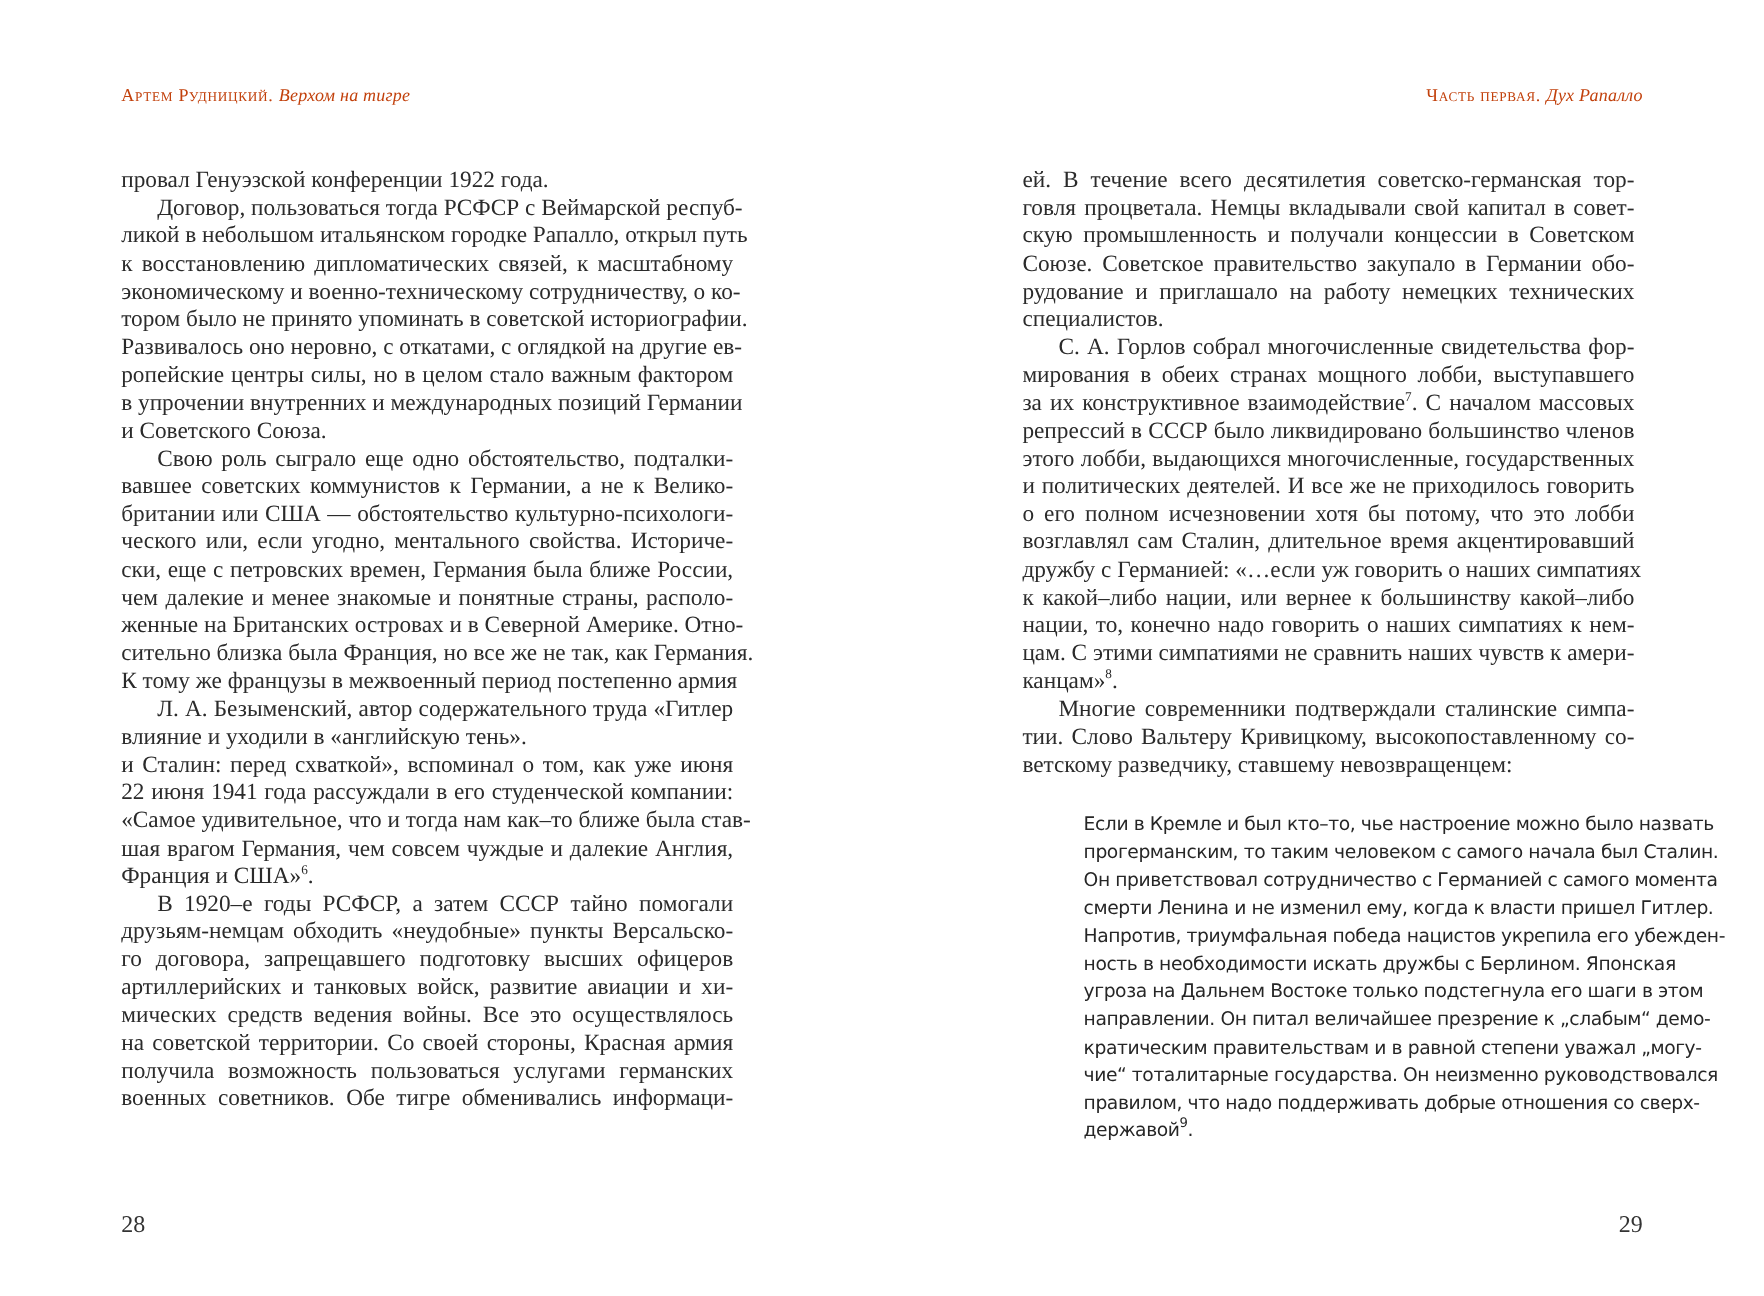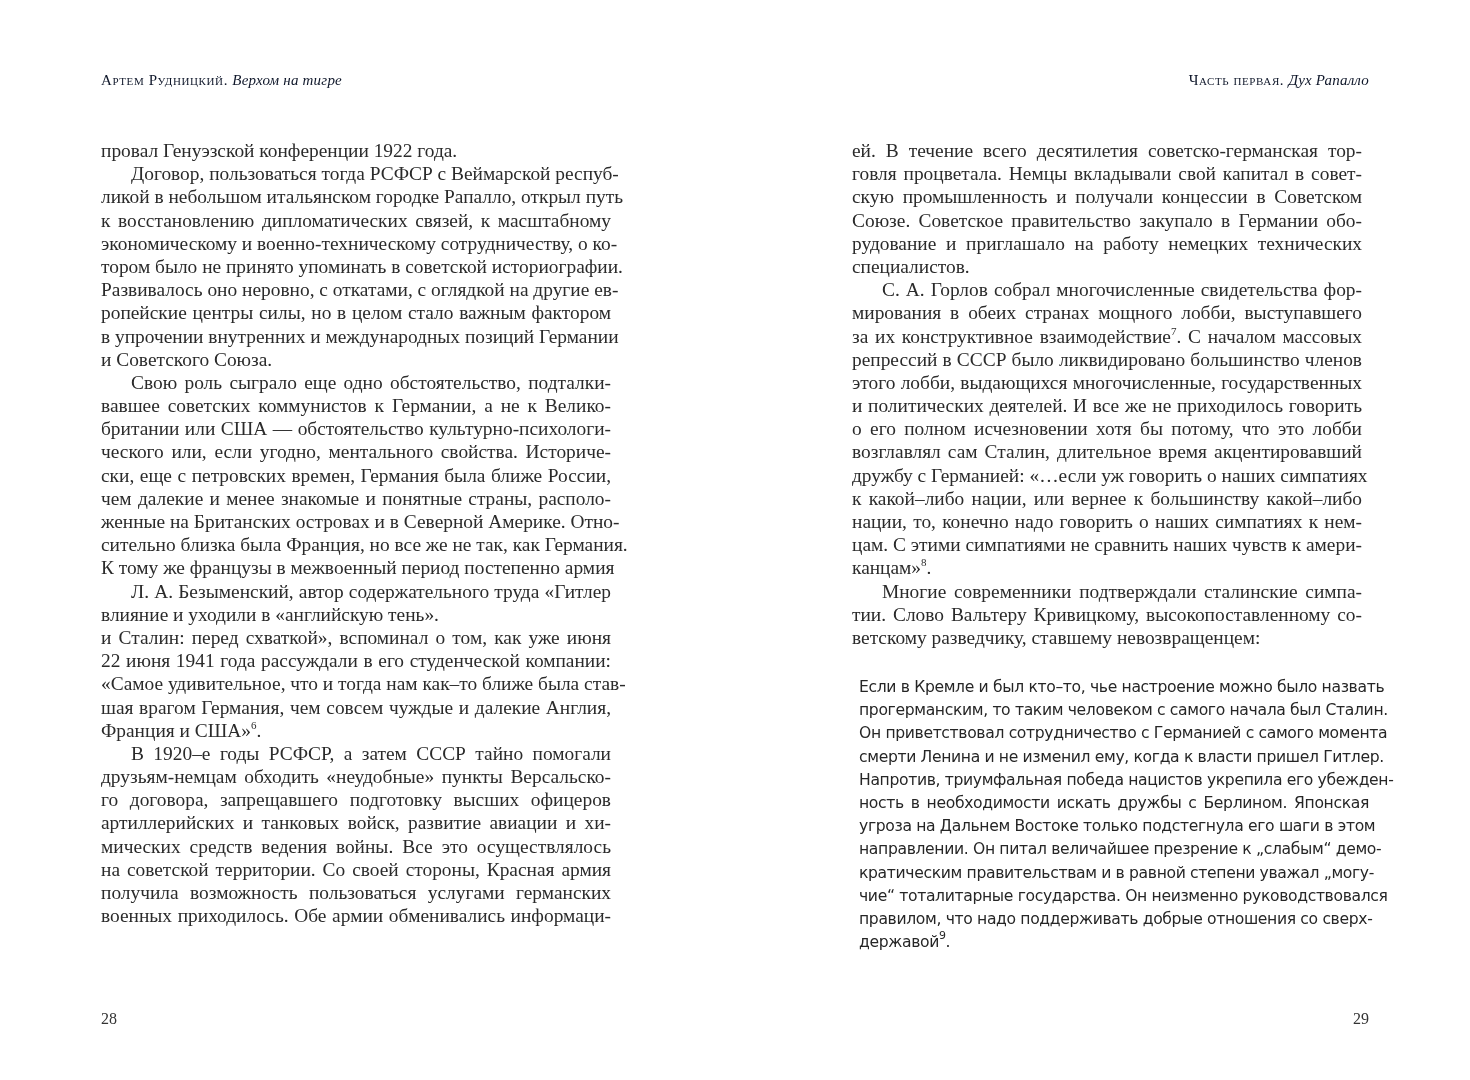--- a/index.html
+++ b/index.html
@@ -21,21 +21,21 @@
     }
     .page-left { left: 0; width: 735px; }
     .page-right { left: 735px; width: 735px; }
 
     .running-head {
       position: absolute;
       top: 72px;
       font-family: "Liberation Serif", "DejaVu Serif", serif;
       font-size: 15px;
       letter-spacing: 0.6px;
-      color: #0f172a;
+      color: #c2410c;
       white-space: nowrap;
     }
     .page-left .running-head { left: 101px; }
     .page-right .running-head { right: 101px; }
     .rh-author { font-variant: small-caps; }
     .rh-title { font-style: italic; letter-spacing: 0.2px; }
 
     .text-block {
       position: absolute;
       top: 139px;
@@ -69,27 +69,27 @@
       position: absolute;
       top: 676px;
       left: 124px;
       width: 510px;
       font-family: "DejaVu Sans", "Liberation Sans", sans-serif;
       font-size: 15.6px;
       line-height: 23.2px;
       color: #262626;
       letter-spacing: -0.35px;
     }
-    .quote-block .line { height: 23.2px; }
+    .quote-block .line { height: 23.2px; margin-left: 44px; }
 
     .folio {
       position: absolute;
       top: 1010px;
       font-family: "Liberation Serif", "DejaVu Serif", serif;
-      font-size: 16px;
+      font-size: 20px;
       color: #333;
     }
     .page-left .folio { left: 101px; }
     .page-right .folio { right: 101px; }
   </style>
 </head>
 <body>
 
 <div class="spread">
 
@@ -125,21 +125,21 @@
         <span class="line"><span>«Самое удивительное, что и тогда нам как–то ближе была став-</span></span>
         <span class="line"><span>шая врагом Германия, чем совсем чуждые и далекие Англия,</span></span>
         <span class="line last"><span>Франция и США»</span><sup>6</sup><span>.</span></span>
         <span class="line indent"><span>В 1920–е годы РСФСР, а затем СССР тайно помогали</span></span>
         <span class="line"><span>друзьям-немцам обходить «неудобные» пункты Версальско-</span></span>
         <span class="line"><span>го договора, запрещавшего подготовку высших офицеров</span></span>
         <span class="line"><span>артиллерийских и танковых войск, развитие авиации и хи-</span></span>
         <span class="line"><span>мических средств ведения войны. Все это осуществлялось</span></span>
         <span class="line"><span>на советской территории. Со своей стороны, Красная армия</span></span>
         <span class="line"><span>получила возможность пользоваться услугами германских</span></span>
-        <span class="line"><span>военных приходилось. Обе армии обменивались информаци-</span></span>
+        <span class="line"><span>военных советников. Обе тигре обменивались информаци-</span></span>
       </div>
     <div class="folio">28</div>
   </section>
 
   <section class="page page-right">
     <div class="running-head">
       <span class="rh-author">Часть первая.</span>
       <span class="rh-title">Дух Рапалло</span>
     </div>
     <div class="text-block" id="right-text">

